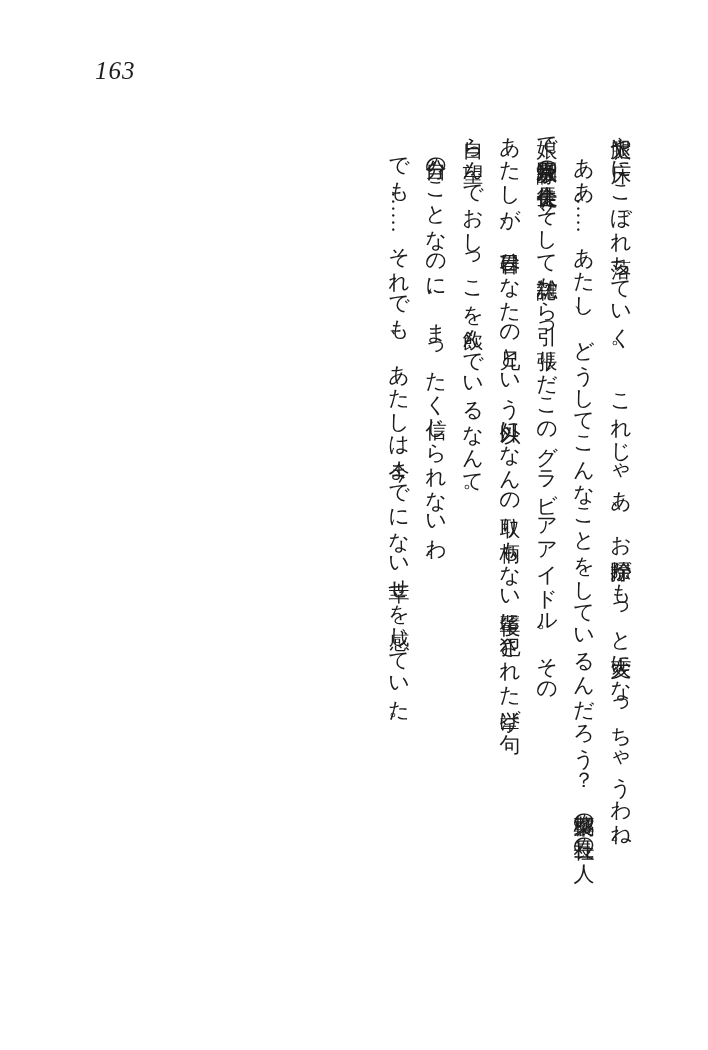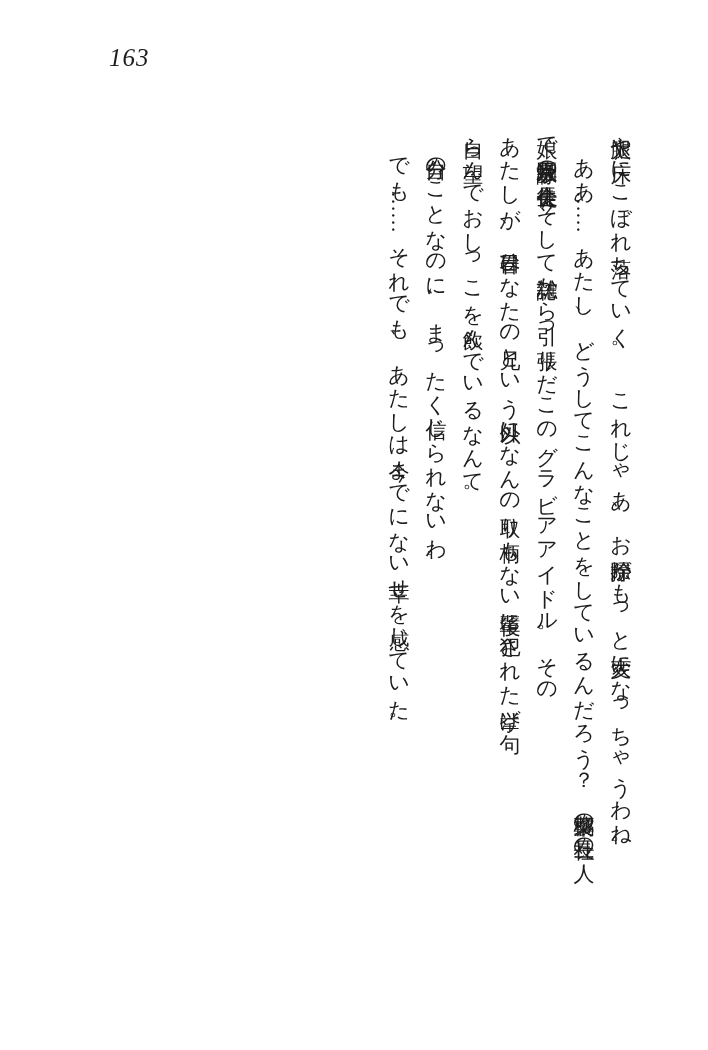--- a/index.html
+++ b/index.html
@@ -17,26 +17,25 @@
     position: relative;
     width: 708px;
     height: 1050px;
     background: var(--paper);
     font-family: "Liberation Serif", "DejaVu Serif", serif;
     color: var(--ink);
   }
   .page-number {
     position: absolute;
     left: 95px;
-    top: 44px;
+    top: 57px;
     font-size: 25px;
     font-style: italic;
     letter-spacing: 1px;
     color: var(--ink);
-    margin-left: 14px;
   }
   .text-block {
     position: absolute;
     top: 122px;
     right: 69px;
     height: 830px;
     writing-mode: vertical-rl;
     text-orientation: mixed;
     font-size: 21px;
     line-height: 37px;

